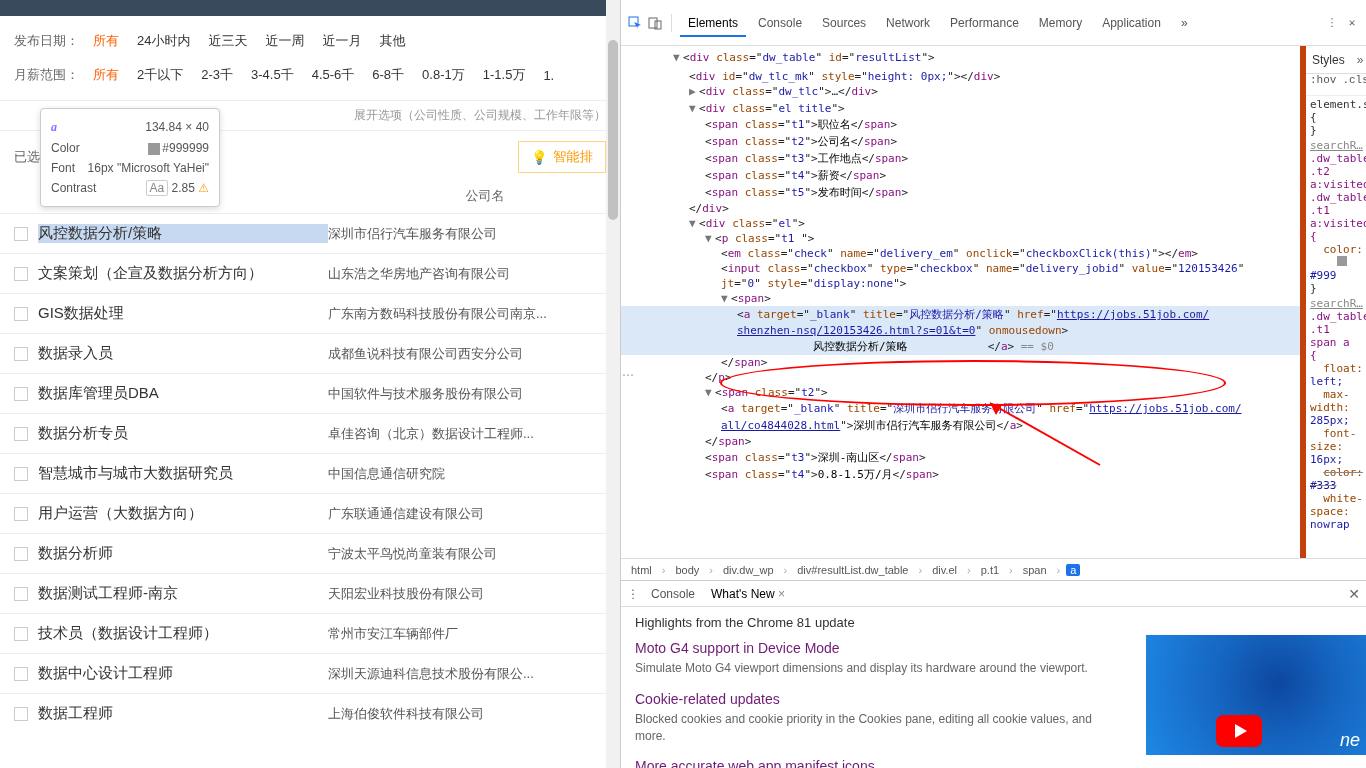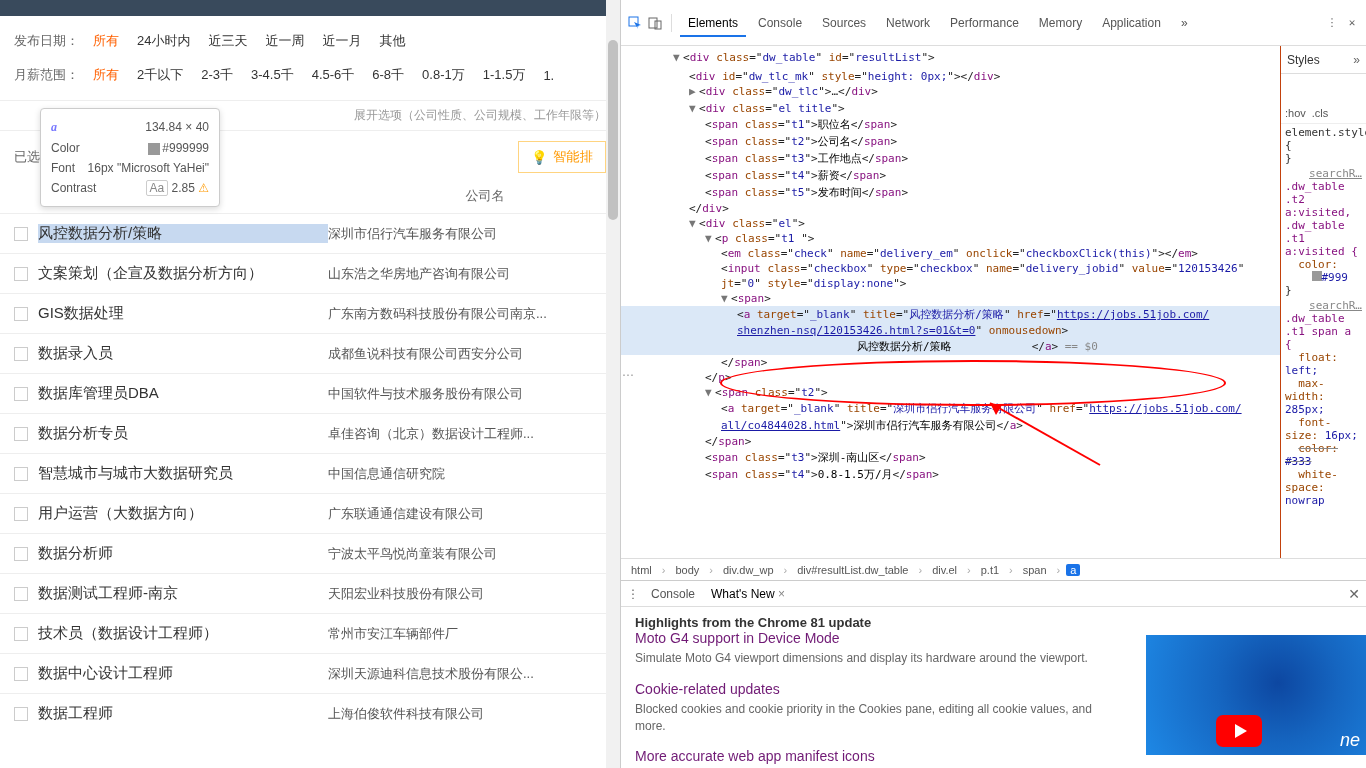--- a/index.html
+++ b/index.html
@@ -40,44 +40,44 @@
 .tag { color: #881280; }
 .attr { color: #994500; }
 .val { color: #1a1aa6; }
 .cmt { color: #236e25; }
 .txt { color: #000; }
 .url { color: #1a1aa6; text-decoration: underline; }
 .arr { color: #777; display:inline-block; width:10px; }
 .eq { color: #888; }
 .dt-ellipsis-gutter { position:absolute; left:622px; top:368px; color:#999; }
 
-.styles-panel { width: 86px; border-left: 1px solid #c2410c; display: flex; flex-direction: column; font-size: 11px; overflow: hidden; }
+.styles-panel { width: 66px; border-left: 6px solid #c2410c; display: flex; flex-direction: column; font-size: 11px; overflow: hidden; }
 .styles-hdr { height: 28px; display:flex; align-items:center; border-bottom:1px solid #ddd; font-family: Arial; font-size:12px; }
 .styles-hdr .tab { padding:0 6px; height:28px; line-height:28px; color:#333; }
 .styles-hdr .more { margin-left:auto; padding:0 6px; color:#666; }
-.styles-sub { height:22px; display:flex; align-items:center; border-bottom:1px solid #eee; font-family:Liberation Sans, sans-serif; padding:0 4px; color:#555; gap:6px;margin-top:28px; }
+.styles-sub { height:22px; display:flex; align-items:flex-start; border-bottom:1px solid #eee; font-family:Liberation Mono, monospace; padding:0 4px; color:#555; gap:6px; }
 .styles-rules { flex:1; overflow:auto; padding:2px 4px; }
 .rule-block { margin-bottom: 2px; }
 .rule-link { color:#888; text-decoration:underline; display:block; text-align:right; }
 .sel { color:#881280; }
 .prop { color:#994500; }
 .pval { color:#1a1aa6; }
 .strike { text-decoration: line-through; color:#888; }
 
 .breadcrumb { height: 22px; border-top: 1px solid #ddd; display:flex; align-items:center; padding:0 6px; font-family: Arial; font-size:11px; color:#555; gap:2px; }
 .breadcrumb span { padding: 0 4px; cursor:pointer; }
 .breadcrumb span.sel-bc { background:#1a73e8; color:#fff; border-radius:2px; }
 
 .drawer { height: 188px; border-top: 1px solid #ccc; display:flex; flex-direction:column; }
 .drawer-tabs { height:26px; display:flex; align-items:center; border-bottom:1px solid #ddd; font-family:Arial; font-size:12px; padding:0 6px; gap:8px; }
 .drawer-tabs .dtab { color:#555; padding:0 4px; cursor:pointer; }
 .drawer-tabs .dtab.active { color:#000; }
 .drawer-tabs .close-x { margin-left:auto; color:#666; cursor:pointer; font-size:14px; }
 .drawer-body { flex:1; overflow:auto; padding:8px 14px; font-family:Arial; font-size:13px; color:#333; position:relative; }
-.drawer-body h4 { color:#333; font-weight:bold; font-size:13px; }
+.drawer-body h4 { color:#333; font-weight:normal; font-size:13px; margin-bottom:10px; }
 .wn-item { margin-bottom: 14px; max-width: 480px; }
 .wn-item .wn-title { color:#701a75; font-size:14px; margin-bottom:4px; cursor:pointer; }
 .wn-item .wn-desc { color:#666; font-size:12px; line-height:1.4; }
 .wn-video { position:absolute; right:0; top:28px; width:220px; height:120px; background: radial-gradient(circle at 60% 40%, #0d47a1 0%, #1565c0 40%, #1e88e5 100%); }
 .play-btn { position:absolute; left:70px; top:80px; width:46px; height:32px; background:#ff0000; border-radius:7px; display:flex; align-items:center; justify-content:center; }
 .play-btn::after { content:""; border-left:12px solid #fff; border-top:7px solid transparent; border-bottom:7px solid transparent; margin-left:3px; }
 
 .scroll-right { position:absolute; right:0; top:0; width:14px; height:100%; background:#f1f1f1; }
 .scroll-right .thumb { position:absolute; left:2px; width:10px; background:#c1c1c1; border-radius:5px; }
 
@@ -259,21 +259,21 @@
         <div class="ln" style="padding-left: 84px;">&lt;<span class="tag">span</span> <span class="attr">class</span>="<span class="val">t5</span>"&gt;<span class="txt">发布时间</span>&lt;/<span class="tag">span</span>&gt;</div>
         <div class="ln" style="padding-left: 68px;">&lt;/<span class="tag">div</span>&gt;</div>
         <div class="ln" style="padding-left: 68px;"><span class="arr">▼</span>&lt;<span class="tag">div</span> <span class="attr">class</span>="<span class="val">el</span>"&gt;</div>
         <div class="ln" style="padding-left: 84px;"><span class="arr">▼</span>&lt;<span class="tag">p</span> <span class="attr">class</span>="<span class="val">t1 </span>"&gt;</div>
         <div class="ln" style="padding-left: 100px;">&lt;<span class="tag">em</span> <span class="attr">class</span>="<span class="val">check</span>" <span class="attr">name</span>="<span class="val">delivery_em</span>" <span class="attr">onclick</span>="<span class="val">checkboxClick(this)</span>"&gt;&lt;/<span class="tag">em</span>&gt;</div>
         <div class="ln" style="padding-left: 100px;">&lt;<span class="tag">input</span> <span class="attr">class</span>="<span class="val">checkbox</span>" <span class="attr">type</span>="<span class="val">checkbox</span>" <span class="attr">name</span>="<span class="val">delivery_jobid</span>" <span class="attr">value</span>="<span class="val">120153426</span>"</div>
         <div class="ln" style="padding-left: 100px;"> <span class="attr">jt</span>="<span class="val">0</span>" <span class="attr">style</span>="<span class="val">display:none</span>"&gt;</div>
         <div class="ln" style="padding-left: 100px;"><span class="arr">▼</span>&lt;<span class="tag">span</span>&gt;</div>
         <div class="ln hl" style="padding-left: 116px;">&lt;<span class="tag">a</span> <span class="attr">target</span>="<span class="val">_blank</span>" <span class="attr">title</span>="<span class="val">风控数据分析/策略</span>" <span class="attr">href</span>="<span class="url">https://jobs.51job.com/</span></div>
         <div class="ln hl" style="padding-left: 116px;"><span class="url">shenzhen-nsq/120153426.html?s=01&amp;t=0</span>" <span class="attr">onmousedown</span>&gt;</div>
-        <div class="ln hl" style="padding-left: 116px;"><span style="padding-left:120px" class="txt">风控数据分析/策略</span><span style="padding-left:80px">&lt;/<span class="tag">a</span>&gt;<span class="eq"> == $0</span></span></div>
+        <div class="ln hl" style="padding-left: 72px;"><span style="padding-left:120px" class="txt">风控数据分析/策略</span><span style="padding-left:80px">&lt;/<span class="tag">a</span>&gt;<span class="eq"> == $0</span></span></div>
         <div class="ln" style="padding-left: 100px;">&lt;/<span class="tag">span</span>&gt;</div>
         <div class="ln" style="padding-left: 84px;">&lt;/<span class="tag">p</span>&gt;</div>
         <div class="ln" style="padding-left: 84px;"><span class="arr">▼</span>&lt;<span class="tag">span</span> <span class="attr">class</span>="<span class="val">t2</span>"&gt;</div>
         <div class="ln" style="padding-left: 100px;">&lt;<span class="tag">a</span> <span class="attr">target</span>="<span class="val">_blank</span>" <span class="attr">title</span>="<span class="val">深圳市侣行汽车服务有限公司</span>" <span class="attr">href</span>="<span class="url">https://jobs.51job.com/</span></div>
         <div class="ln" style="padding-left: 100px;"><span class="url">all/co4844028.html</span>"&gt;<span class="txt">深圳市侣行汽车服务有限公司</span>&lt;/<span class="tag">a</span>&gt;</div>
         <div class="ln" style="padding-left: 84px;">&lt;/<span class="tag">span</span>&gt;</div>
         <div class="ln" style="padding-left: 84px;">&lt;<span class="tag">span</span> <span class="attr">class</span>="<span class="val">t3</span>"&gt;<span class="txt">深圳-南山区</span>&lt;/<span class="tag">span</span>&gt;</div>
         <div class="ln" style="padding-left: 84px;">&lt;<span class="tag">span</span> <span class="attr">class</span>="<span class="val">t4</span>"&gt;<span class="txt">0.8-1.5万/月</span>&lt;/<span class="tag">span</span>&gt;</div>
       </div>
     <div class="styles-panel">

